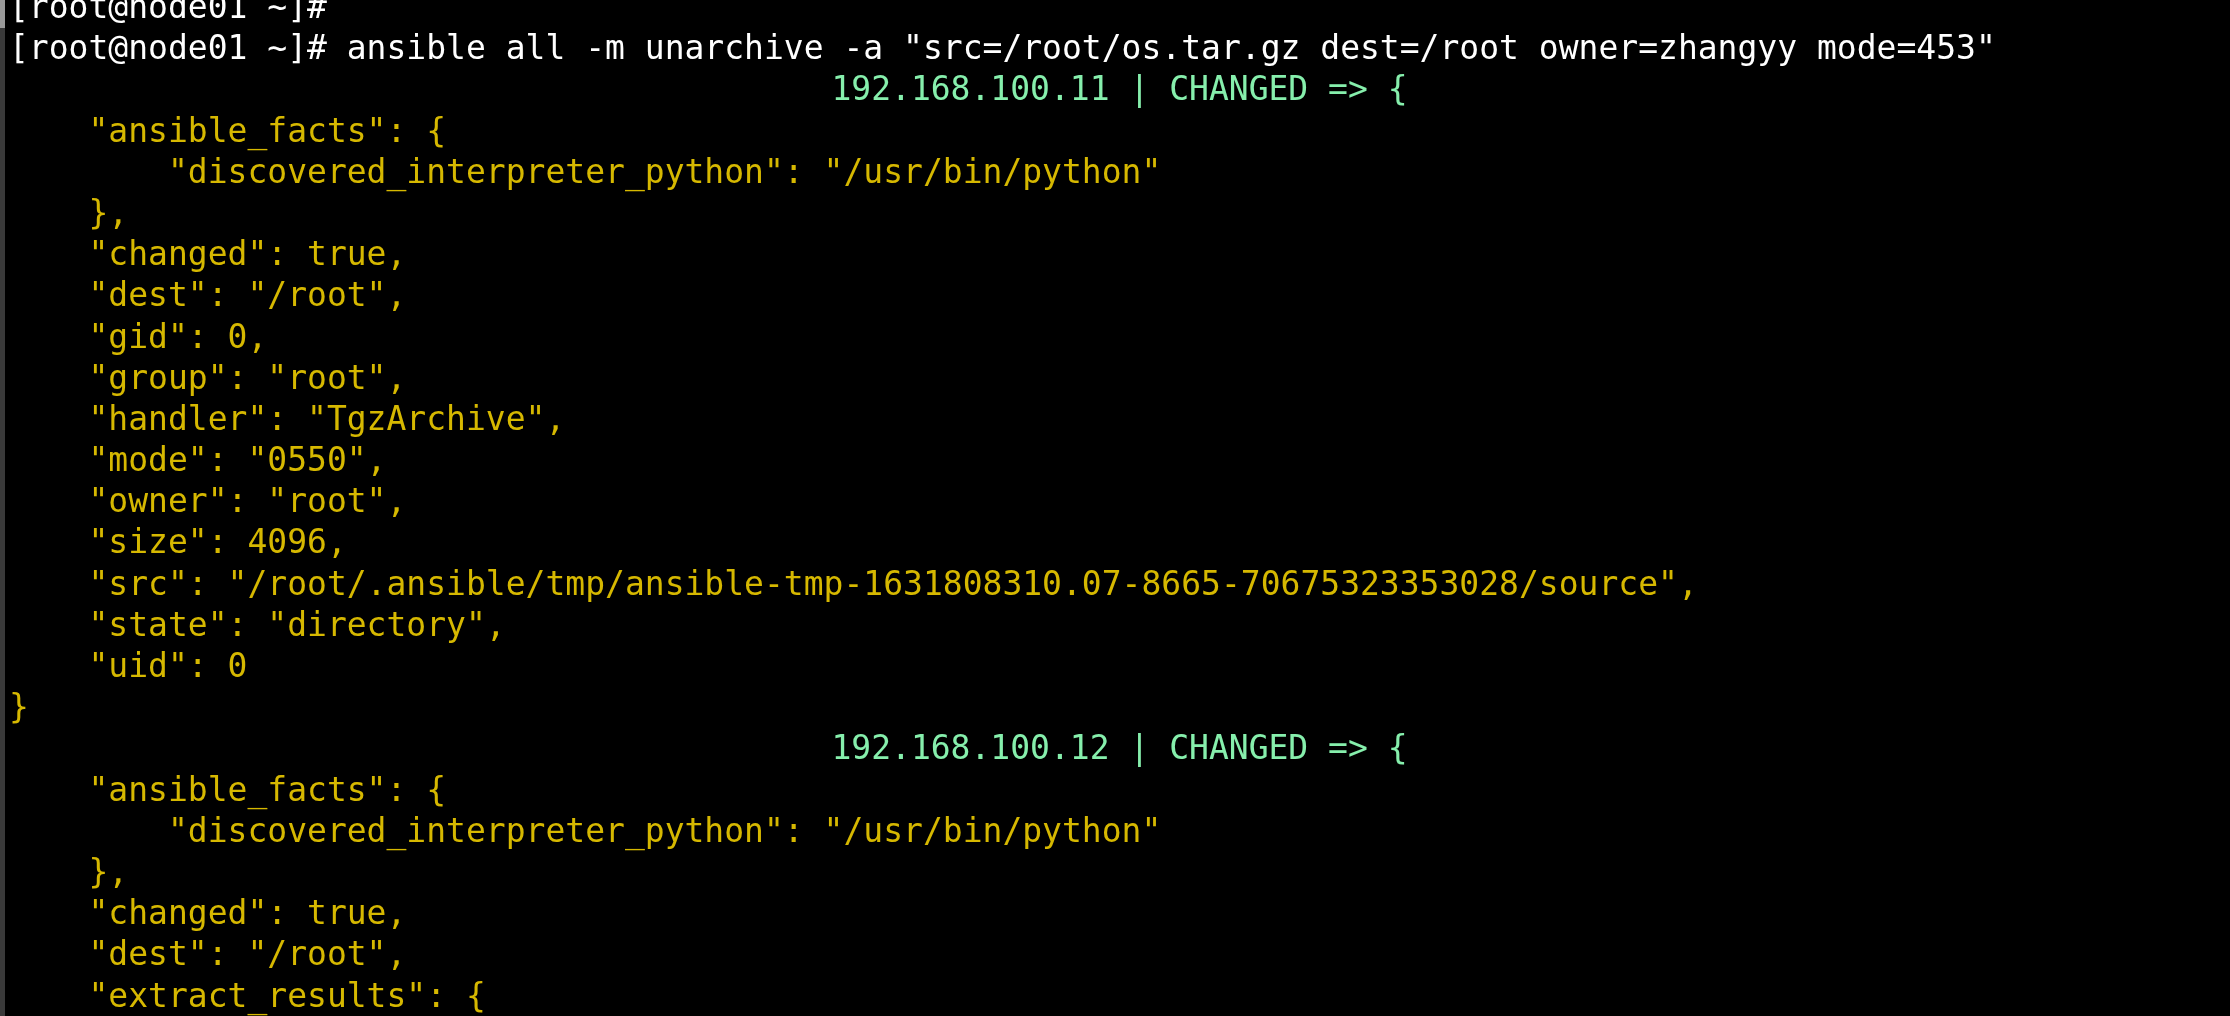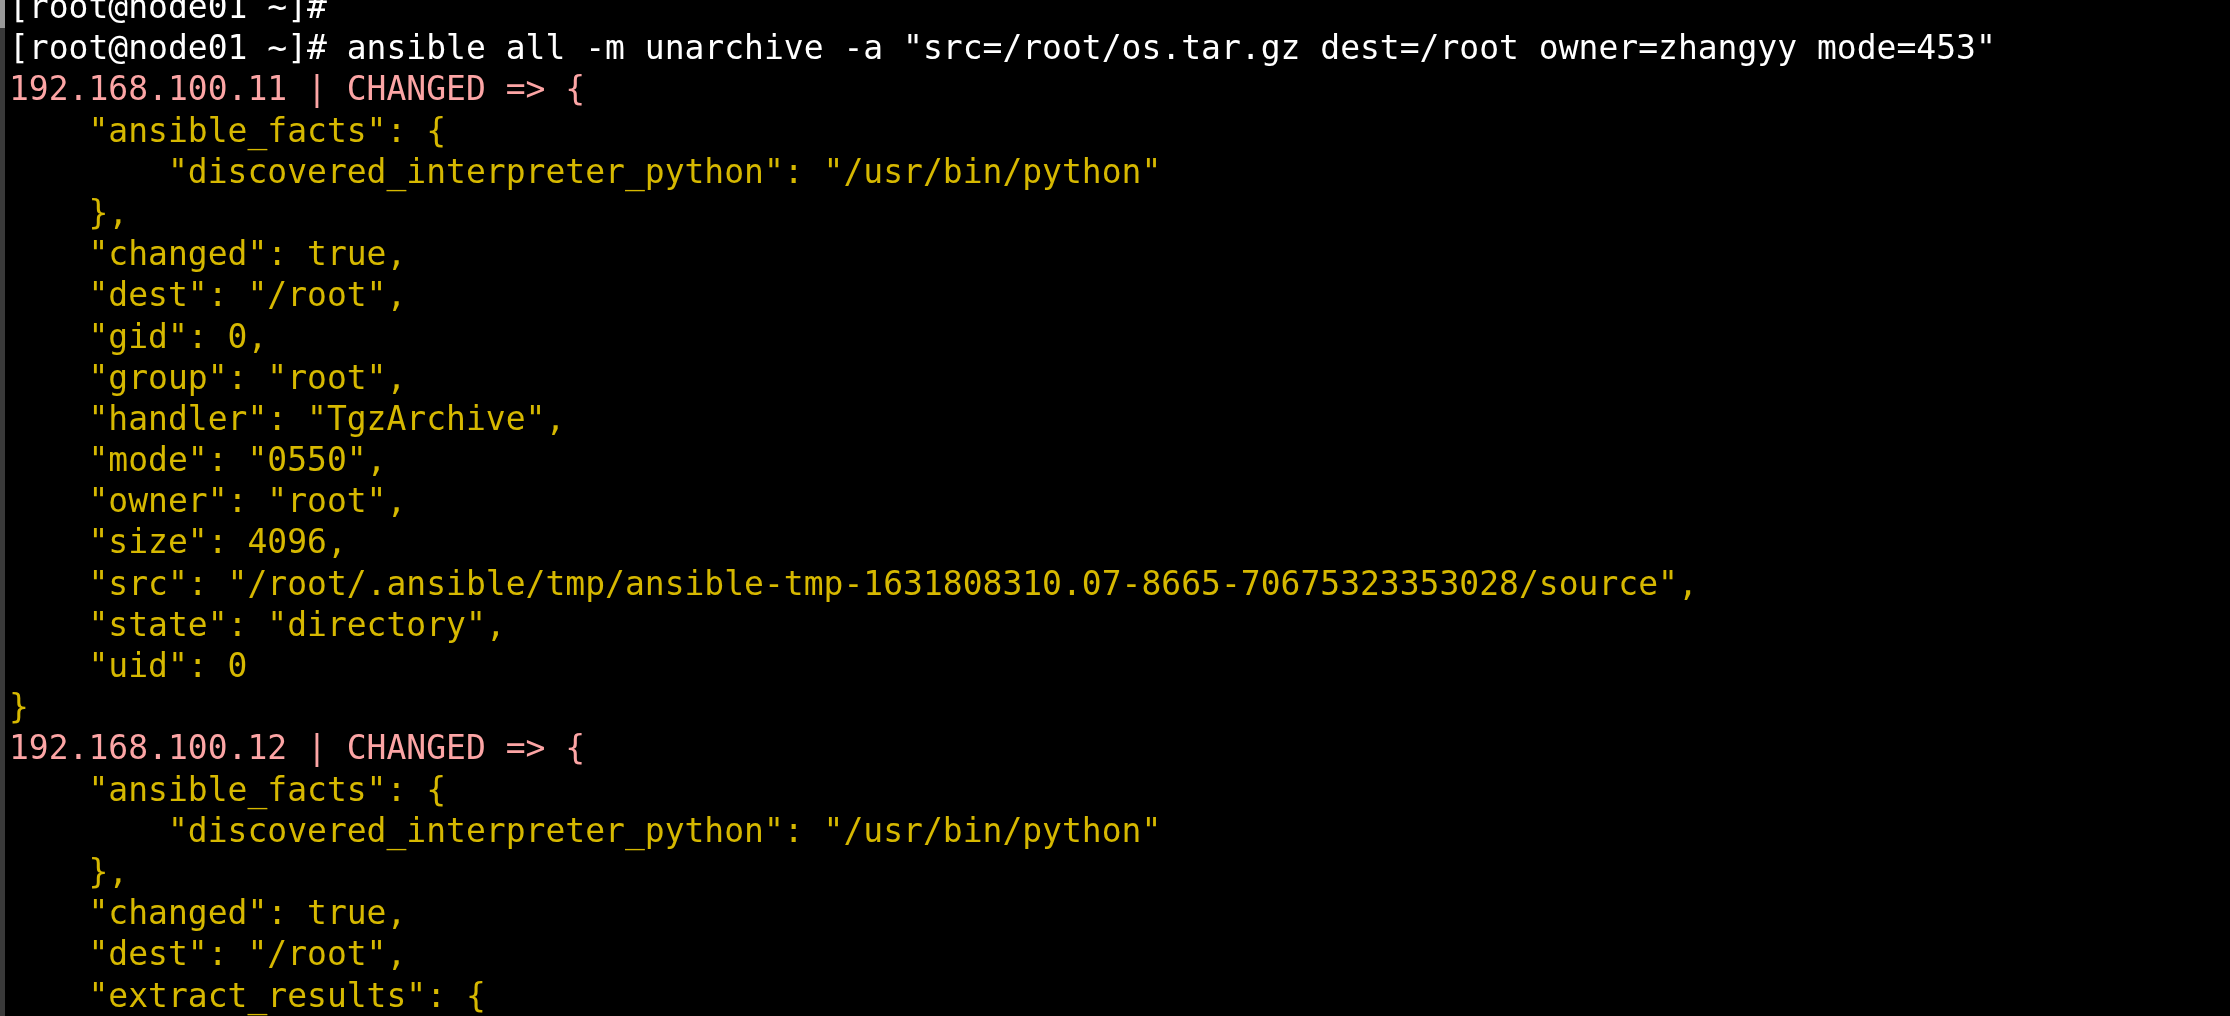--- a/index.html
+++ b/index.html
@@ -60,21 +60,22 @@
     letter-spacing: 0px;
     white-space: pre;
     color: #d6b800;
     padding-left: 4px;
   }
 
   .line.cmd {
     color: #ffffff;
   }
   .line.host {
-    color: #fca5a5;
+    color: #86efac;
+    text-align: center;
   }
   .line.json {
     color: #d6b800;
   }
 </style>
 </head>
 <body>
 
 <div id="terminal">
 

